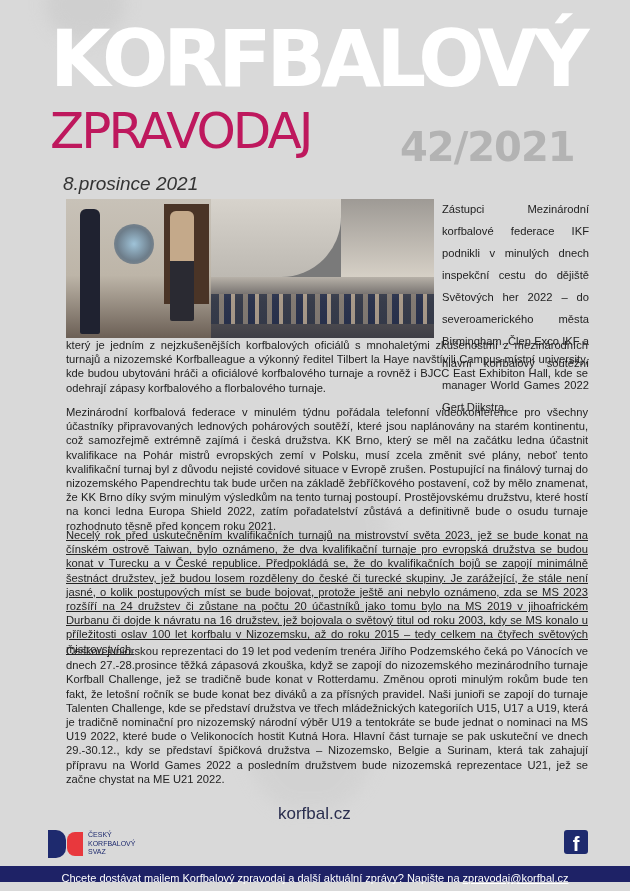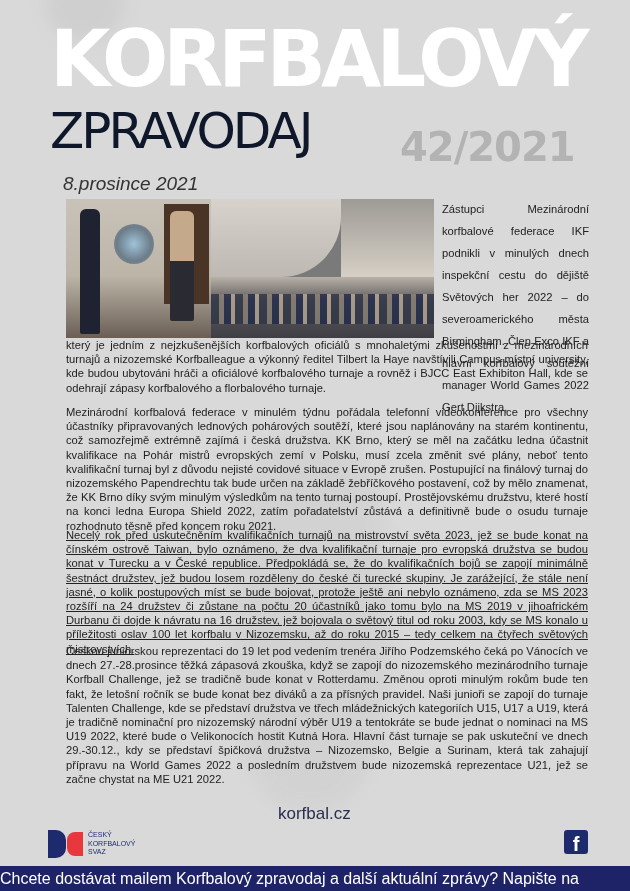--- a/index.html
+++ b/index.html
@@ -2,21 +2,21 @@
 <html><head>
 <meta charset="utf-8">
 <style>
   html, body { margin:0; padding:0; }
   body { width:630px; height:891px; position:relative; overflow:hidden;
          background:#d9d9d9; font-family:"Liberation Sans", sans-serif; color:#222; }
   .bg-shape { position:absolute; background:#cfcfcf; border-radius:50%; filter:blur(8px); }
   .title-main { position:absolute; left:50px; top:20px; font-family:"DejaVu Sans", sans-serif;
          font-weight:bold; font-size:78px; letter-spacing:-5px; color:#fff; line-height:1; }
   .title-sub { position:absolute; left:50px; top:106px; font-family:"DejaVu Sans", sans-serif;
-         font-size:50px; letter-spacing:-3px; color:#0f172a; line-height:1; }
+         font-size:50px; letter-spacing:-3px; color:#be185d; line-height:1; }
   .issue { position:absolute; left:400px; top:127px; font-family:"DejaVu Sans", sans-serif;
          font-weight:bold; font-size:40px; color:#b3b3b3; letter-spacing:-1px; line-height:1; }
   .date { position:absolute; left:63px; top:173px; font-size:19px; color:#333;font-style:italic; }
   .photo { position:absolute; left:66px; top:199px; width:368px; height:139px;
          background:#7a7a7a; overflow:hidden; }
   .photo .p1 { position:absolute; left:0; top:0; width:145px; height:139px;
          background:linear-gradient(180deg,#c8c2b8 0%,#bdb5a8 55%,#6b5f55 100%); }
   .photo .p1 .door { position:absolute; left:98px; top:5px; width:45px; height:100px; background:#4a3426; }
   .photo .p1 .logo { position:absolute; left:48px; top:25px; width:40px; height:40px; border-radius:50%;
          background:radial-gradient(circle,#9fc3d8 0%,#6d7d8a 60%,#8d8d8d 100%); }
@@ -38,22 +38,22 @@
   .p3t { top:528px;text-decoration:underline; }
   .p4t { top:644px; }
   .footer-logo { position:absolute; left:48px; top:830px; display:flex; align-items:center; gap:4px; }
   .footer-logo .mark { width:36px; height:28px; position:relative; }
   .footer-logo .mark .b { position:absolute; left:0; top:0; width:18px; height:28px; background:#1e2a6e; border-radius:0 10px 10px 0; }
   .footer-logo .mark .r { position:absolute; left:19px; top:2px; width:16px; height:24px; background:#e8383d; border-radius:8px 0 0 8px; }
   .footer-logo .name { font-size:7px; line-height:8.5px; color:#1e2a6e; }
   .footer-site { position:absolute; left:278px; top:804px; font-size:17px; color:#2a2e4f; }
   .fb { position:absolute; left:564px; top:830px; width:24px; height:24px; background:#1e2a6e;
         border-radius:3px; color:#fff; font-weight:bold; font-size:20px; text-align:center; line-height:28px; font-family:"Liberation Sans",sans-serif; }
-  .bar { position:absolute; left:0; top:866px; width:630px; height:25px; background:#1e2266;
-         color:#fff; font-size:16px; line-height:25px; }
+  .bar { position:absolute; left:0; top:866px; width:630px; height:16px; background:#1e2266;
+         color:#fff; font-size:11px; line-height:25px; text-align:center; }
   .bar a { color:#fff; text-decoration:underline; }
 </style>
 </head>
 <body>
 
 <div class="bg-shape" style="left:45px;top:-30px;width:80px;height:70px;"></div>
 <div class="bg-shape" style="left:230px;top:430px;width:160px;height:380px;border-radius:40%;opacity:0.6;"></div>
 
 <div class="title-main">KORFBALOVÝ</div>
 <div class="title-sub">ZPRAVODAJ</div>

